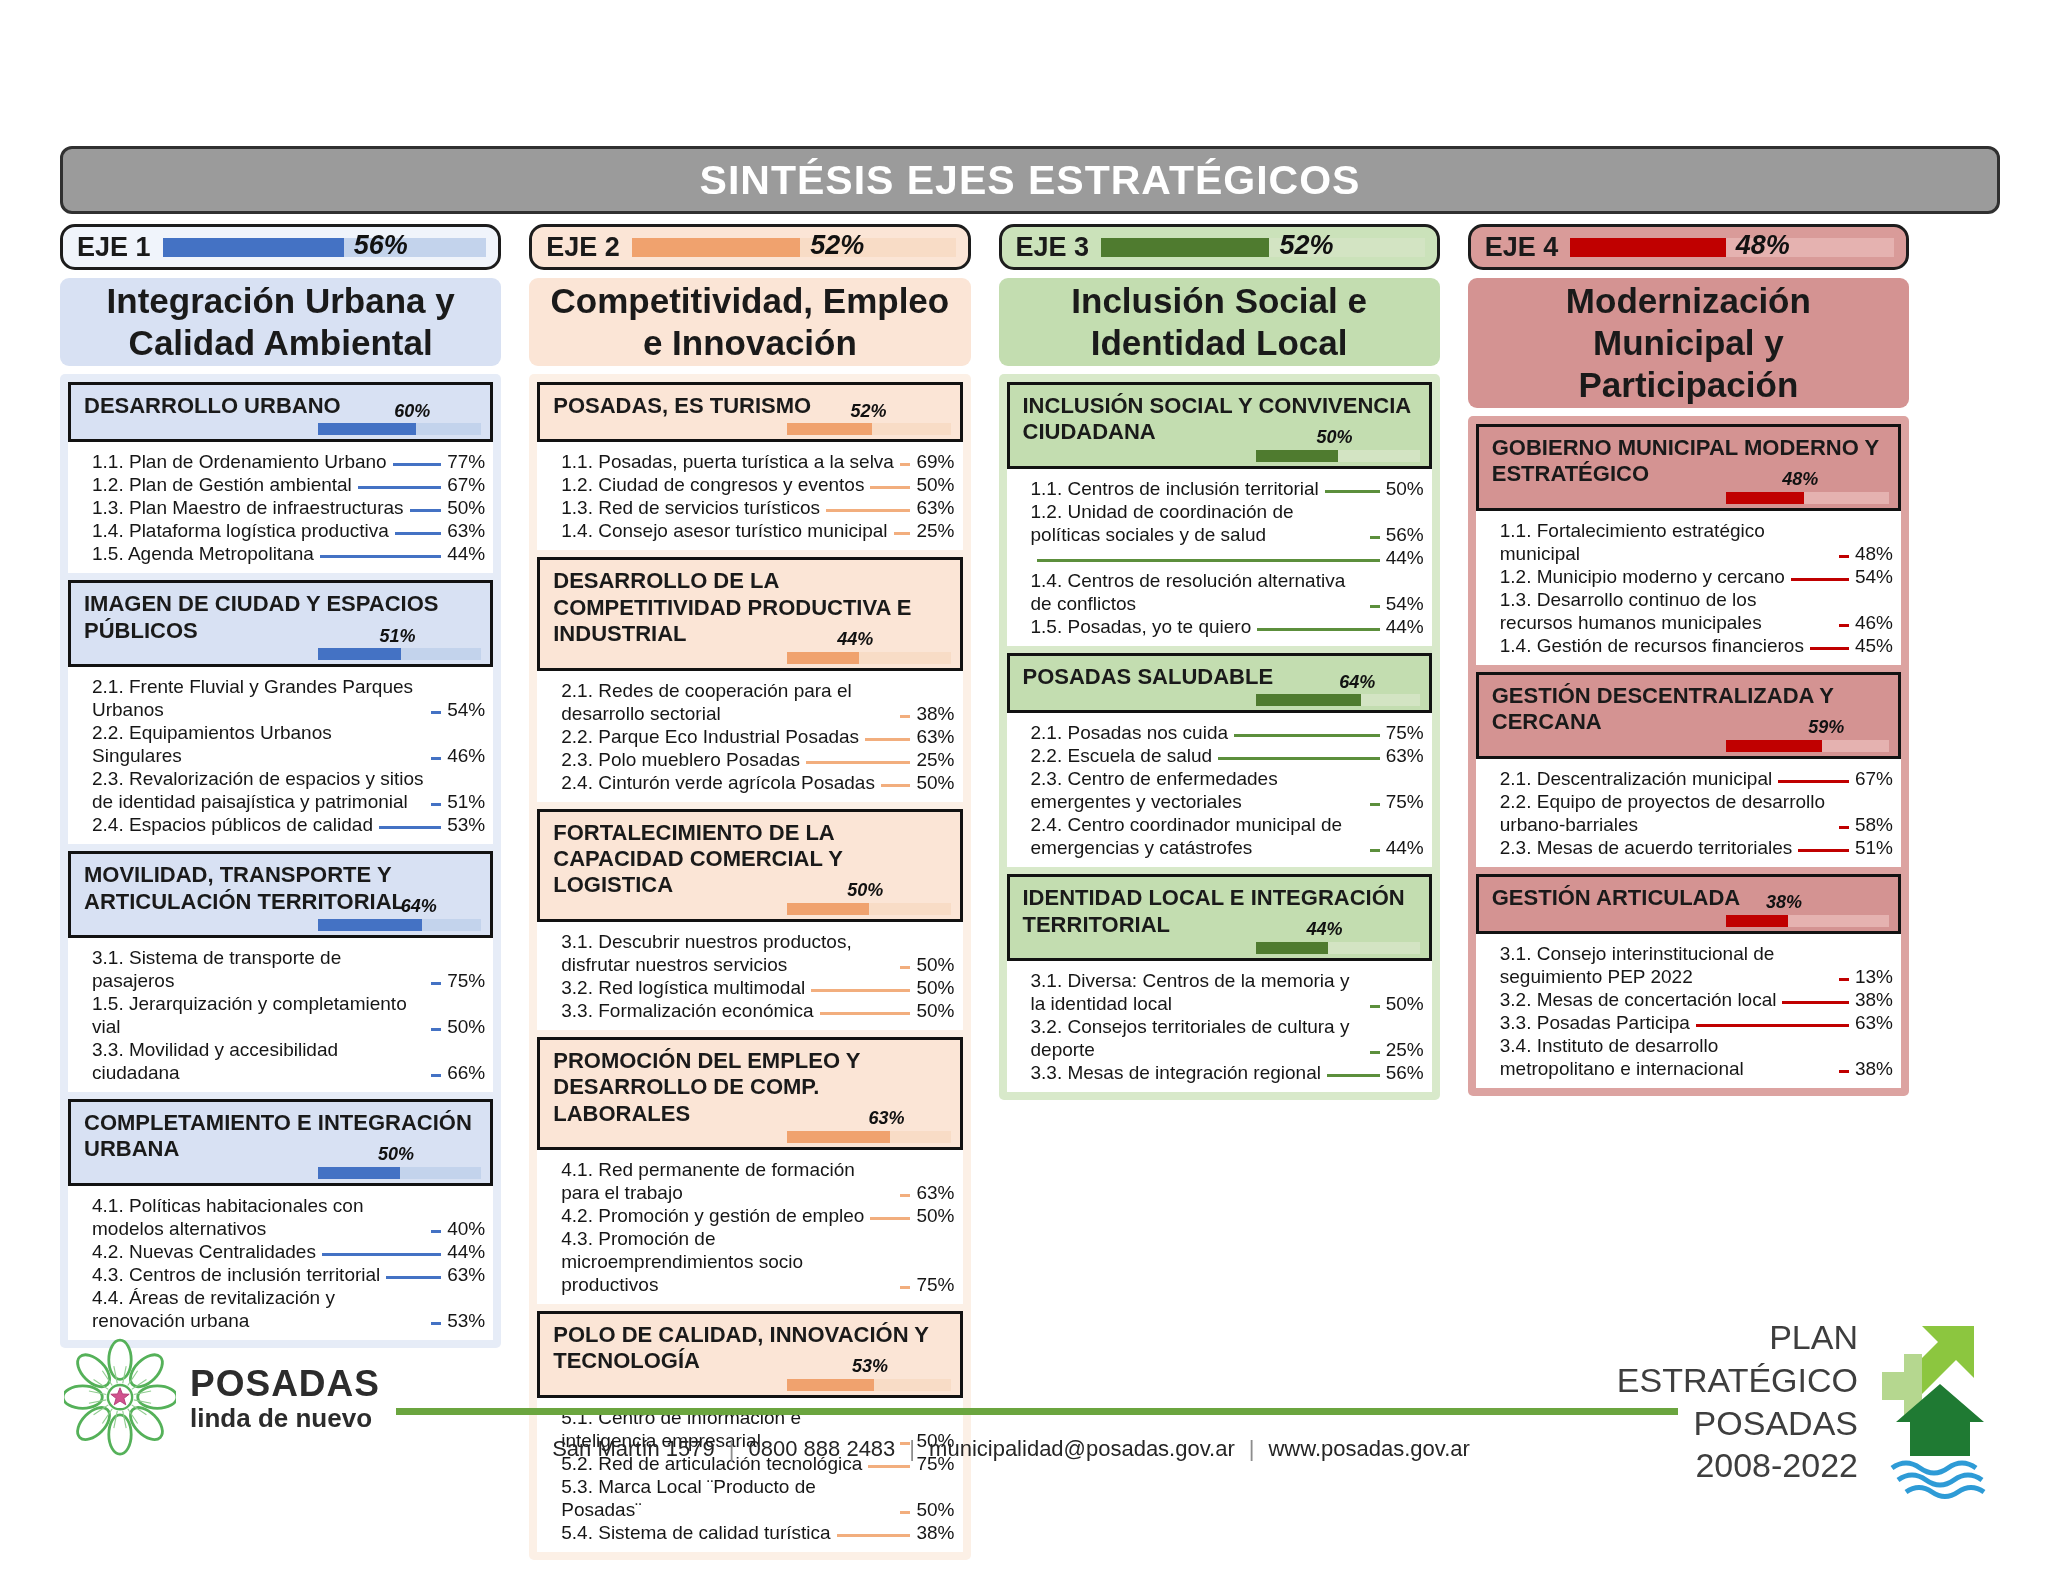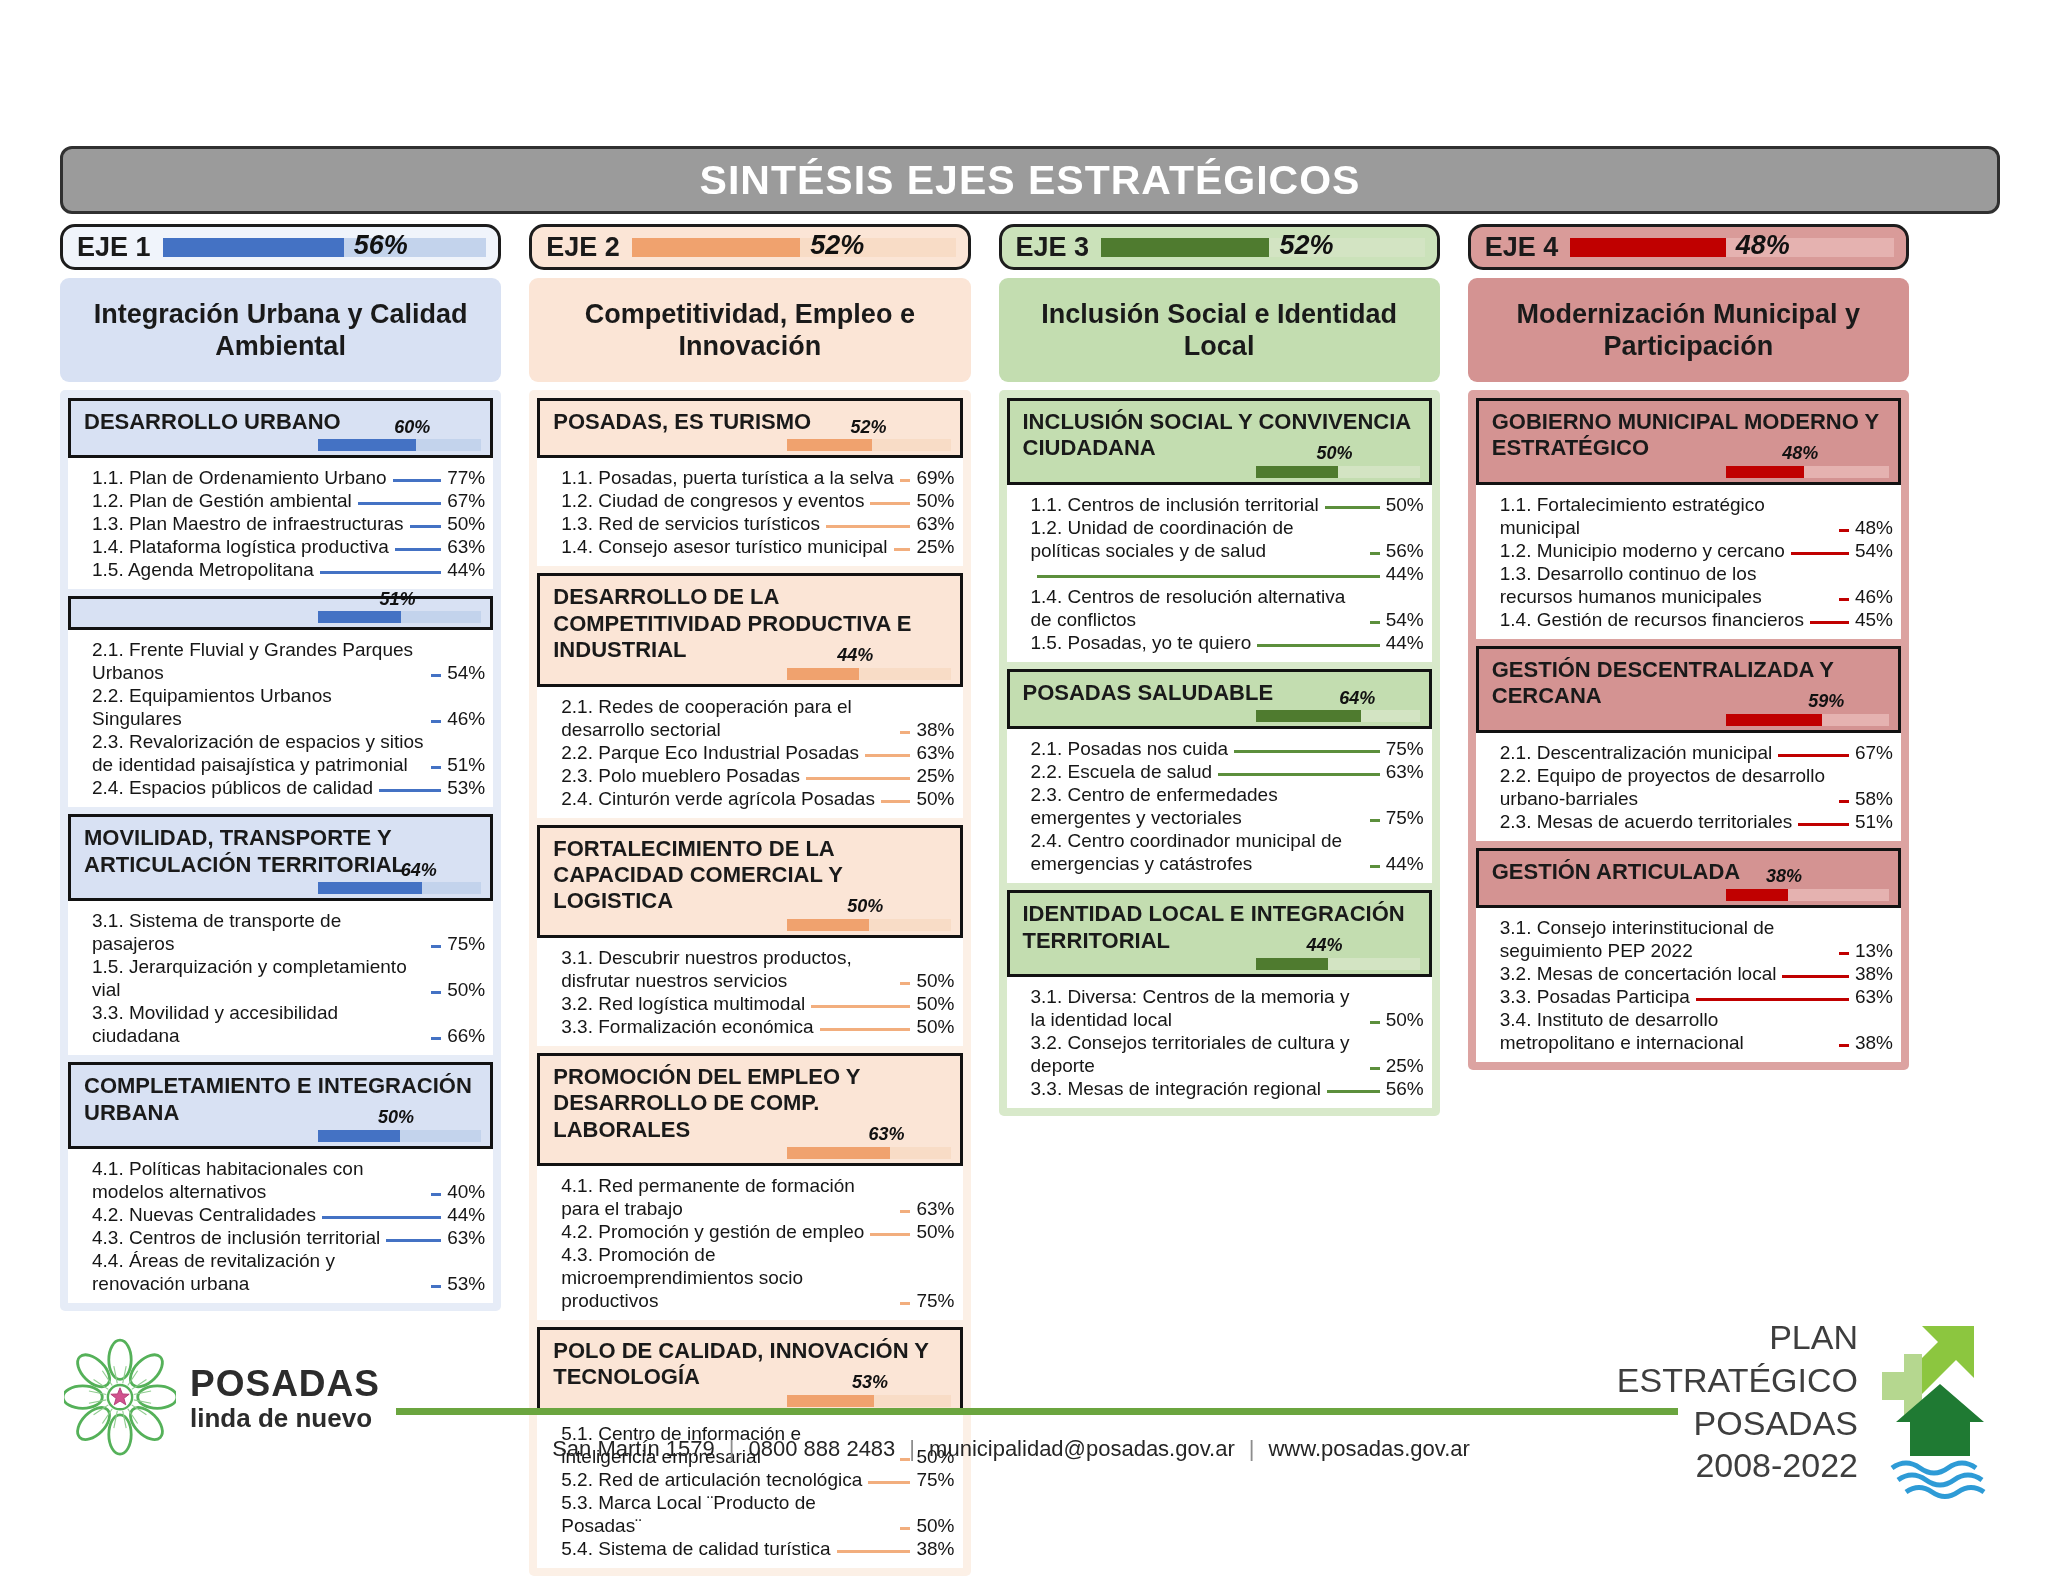--- a/index.html
+++ b/index.html
@@ -21,21 +21,21 @@
     background:var(--pillbg);display:flex;align-items:center;gap:12px;
     padding:0 12px 0 14px;margin-bottom:8px;}
   .pill-label{font-size:27px;font-weight:bold;white-space:nowrap;}
   .pill-bar{position:relative;flex:1;height:19px;background:var(--track);}
   .pill-fill{height:100%;background:var(--primary);}
   .pill-pct{position:absolute;top:50%;transform:translateY(-54%);
     font-size:27px;font-style:italic;font-weight:600;color:#111;white-space:nowrap;}
 
   .subtitle{background:var(--box);border-radius:9px;min-height:80px;
     display:flex;align-items:center;justify-content:center;text-align:center;
-    font-size:27px;font-weight:bold;line-height:1.2;padding:12px 16px;margin-bottom:8px;}
+    font-size:35px;font-weight:bold;line-height:1.2;padding:2px 16px;margin-bottom:8px;}
 
   .container{background:var(--cbg);border-radius:5px;padding:8px;
     display:flex;flex-direction:column;gap:7px;}
 
   .sec-header{position:relative;background:var(--box);border:3px solid #121212;
     padding:8px 12px 20px 13px;font-size:22px;font-weight:bold;line-height:1.2;}
   .mini{position:absolute;right:9px;bottom:4px;width:39%;height:12px;background:var(--track);}
   .mini-fill{height:100%;background:var(--primary);}
   .mini-label{position:absolute;bottom:calc(100% + 1px);transform:translateX(-60%);
     font-size:18px;font-style:italic;font-weight:600;color:#111;white-space:nowrap;}
@@ -105,21 +105,21 @@
                 <span class="item-pct">63%</span>
               </div>
               <div class="item">
                 <span class="item-label">1.5. Agenda Metropolitana</span>
                 <span class="leader"></span>
                 <span class="item-pct">44%</span>
               </div>
             </div>
           </div>
           <div class="sec">
-            <div class="sec-header"><div class="mini">
+            <div class="sec-header"><span class="sec-title">IMAGEN DE CIUDAD Y ESPACIOS PÚBLICOS</span><div class="mini">
                 <div class="mini-fill" style="width: 51%;"></div>
                 <span class="mini-label" style="left: 51%;">51%</span>
               </div></div>
             <div class="sec-items">
               <div class="item">
                 <span class="item-label">2.1. Frente Fluvial y Grandes Parques Urbanos</span>
                 <span class="leader"></span>
                 <span class="item-pct">54%</span>
               </div>
               <div class="item">

